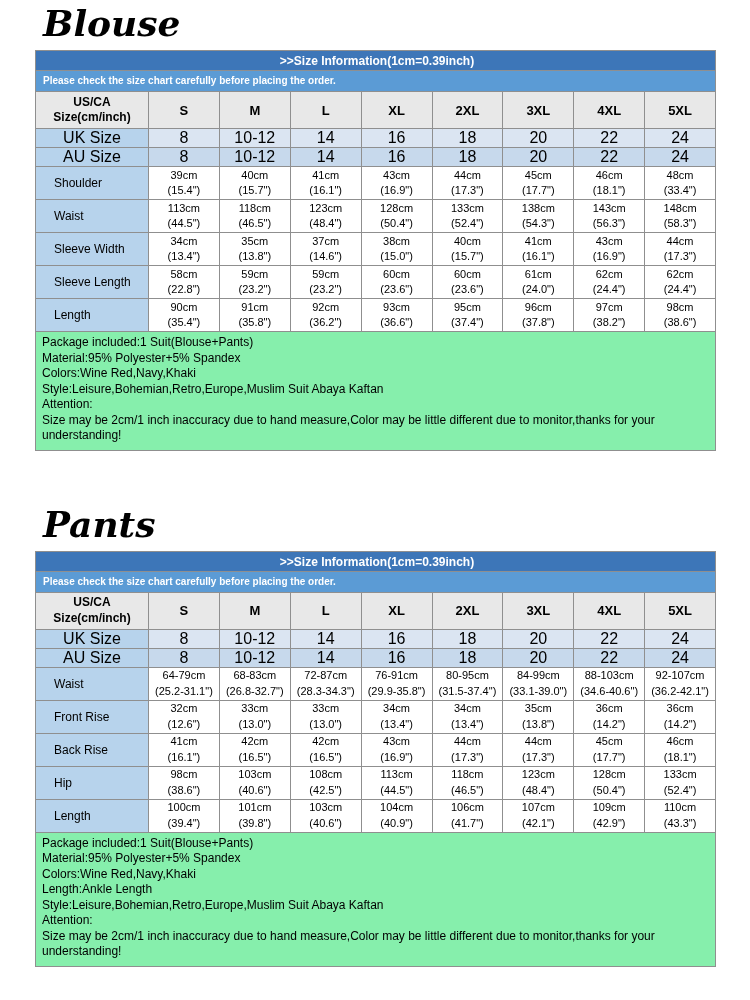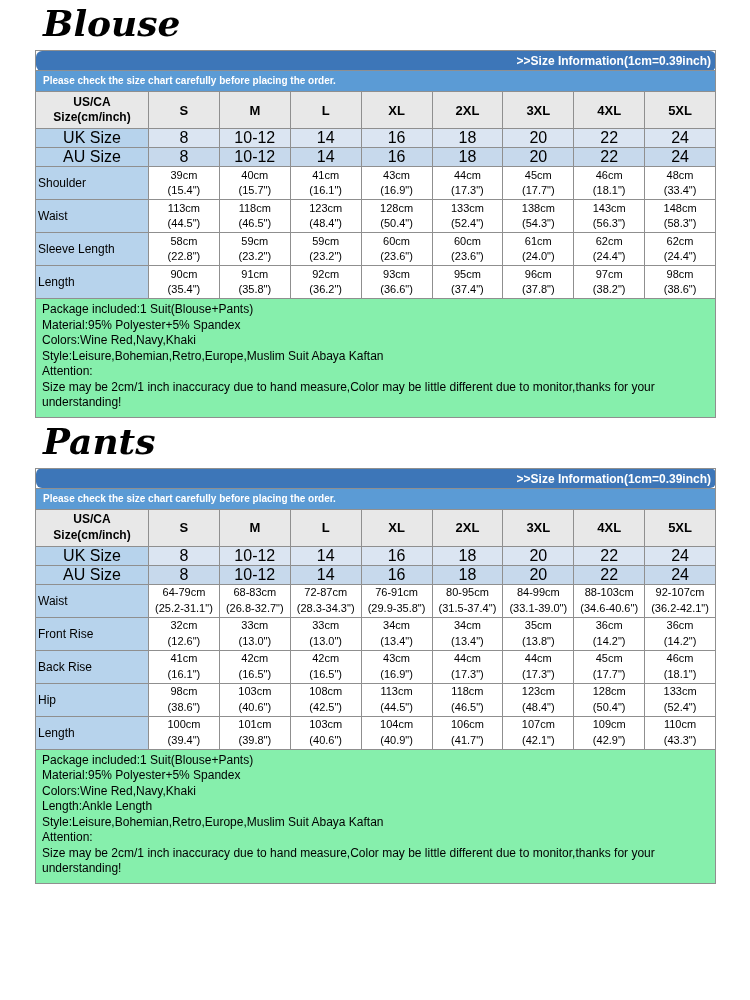--- a/index.html
+++ b/index.html
@@ -14,44 +14,43 @@
   .section { padding: 0 34px 0 35px; }
   .section-title {
     font-family: "DejaVu Serif", serif;
     font-style: italic;
     font-weight: bold;
     font-size: 36px;
     line-height: 1.2;
     padding: 2px 0 5px 8px;
     color: #000;
   }
-  .section + .section .section-title { }
+  .section + .section .section-title { margin-top: 50px; }
   table.size-table {
     width: 681px;
     border-collapse: collapse;
     table-layout: fixed;
     border: 1px solid var(--border, #8f8f8f);
   }
   col.col-label { width: 113px; }
   td, th {
     border: 1px solid var(--border, #8f8f8f);
     padding: 0;
     font-size: 11px;
     text-align: center;
     vertical-align: middle;
     font-weight: normal;
   }
   .cell-info {
     background: var(--info-bar-bg, #3d76b8);
     color: #fff;
     font-weight: bold;
-    text-align: right;
+    text-align: center;
     font-size: 12px;
     padding: 3px 4px 2px 7px;
-    border-radius: 6px;
   }
   .cell-notice {
     background: var(--notice-bar-bg, #5b9bd5);
     color: #fff;
     font-weight: bold;
     text-align: left;
     font-size: 10px;
     padding: 4px 24px 5px 7px;
   }
   .row-sizes th {
@@ -62,21 +61,21 @@
   .cell-corner { font-size: 12px; white-space: pre-line; line-height: 1.3; }
   .cell-size { font-size: 13px; }
   .row-conv td { height: 17px; font-weight: normal; font-size: 16px; }
   .conv-label { background: var(--label-cell-bg, #b7d3ec); }
   .conv-0 .cell-conv { background: var(--uk-value-bg, #dbe5f2); }
   .conv-1 .cell-conv { background: var(--au-value-bg, #c7d9ec); }
   .row-meas td { height: 33px; }
   .cell-label {
     background: var(--label-cell-bg, #b7d3ec);
     text-align: left;
-    padding-left: 2px;
+    padding-left: 18px;
     font-size: 12px;
   }
   .cell-meas {
     background: #ffffff;
     white-space: pre-line;
     font-size: 11px;
     line-height: 1.4;
   }
   .cell-footer {
     background: #86efac;
@@ -178,20 +177,39 @@
             <td class="cell-meas">133cm
 (52.4")</td>
             <td class="cell-meas">138cm
 (54.3")</td>
             <td class="cell-meas">143cm
 (56.3")</td>
             <td class="cell-meas">148cm
 (58.3")</td>
           </tr>
           <tr class="row-meas">
+            <td class="cell-label">Sleeve Width</td>
+            <td class="cell-meas">34cm
+(13.4")</td>
+            <td class="cell-meas">35cm
+(13.8")</td>
+            <td class="cell-meas">37cm
+(14.6")</td>
+            <td class="cell-meas">38cm
+(15.0")</td>
+            <td class="cell-meas">40cm
+(15.7")</td>
+            <td class="cell-meas">41cm
+(16.1")</td>
+            <td class="cell-meas">43cm
+(16.9")</td>
+            <td class="cell-meas">44cm
+(17.3")</td>
+          </tr>
+          <tr class="row-meas">
             <td class="cell-label">Sleeve Length</td>
             <td class="cell-meas">58cm
 (22.8")</td>
             <td class="cell-meas">59cm
 (23.2")</td>
             <td class="cell-meas">59cm
 (23.2")</td>
             <td class="cell-meas">60cm
 (23.6")</td>
             <td class="cell-meas">60cm

